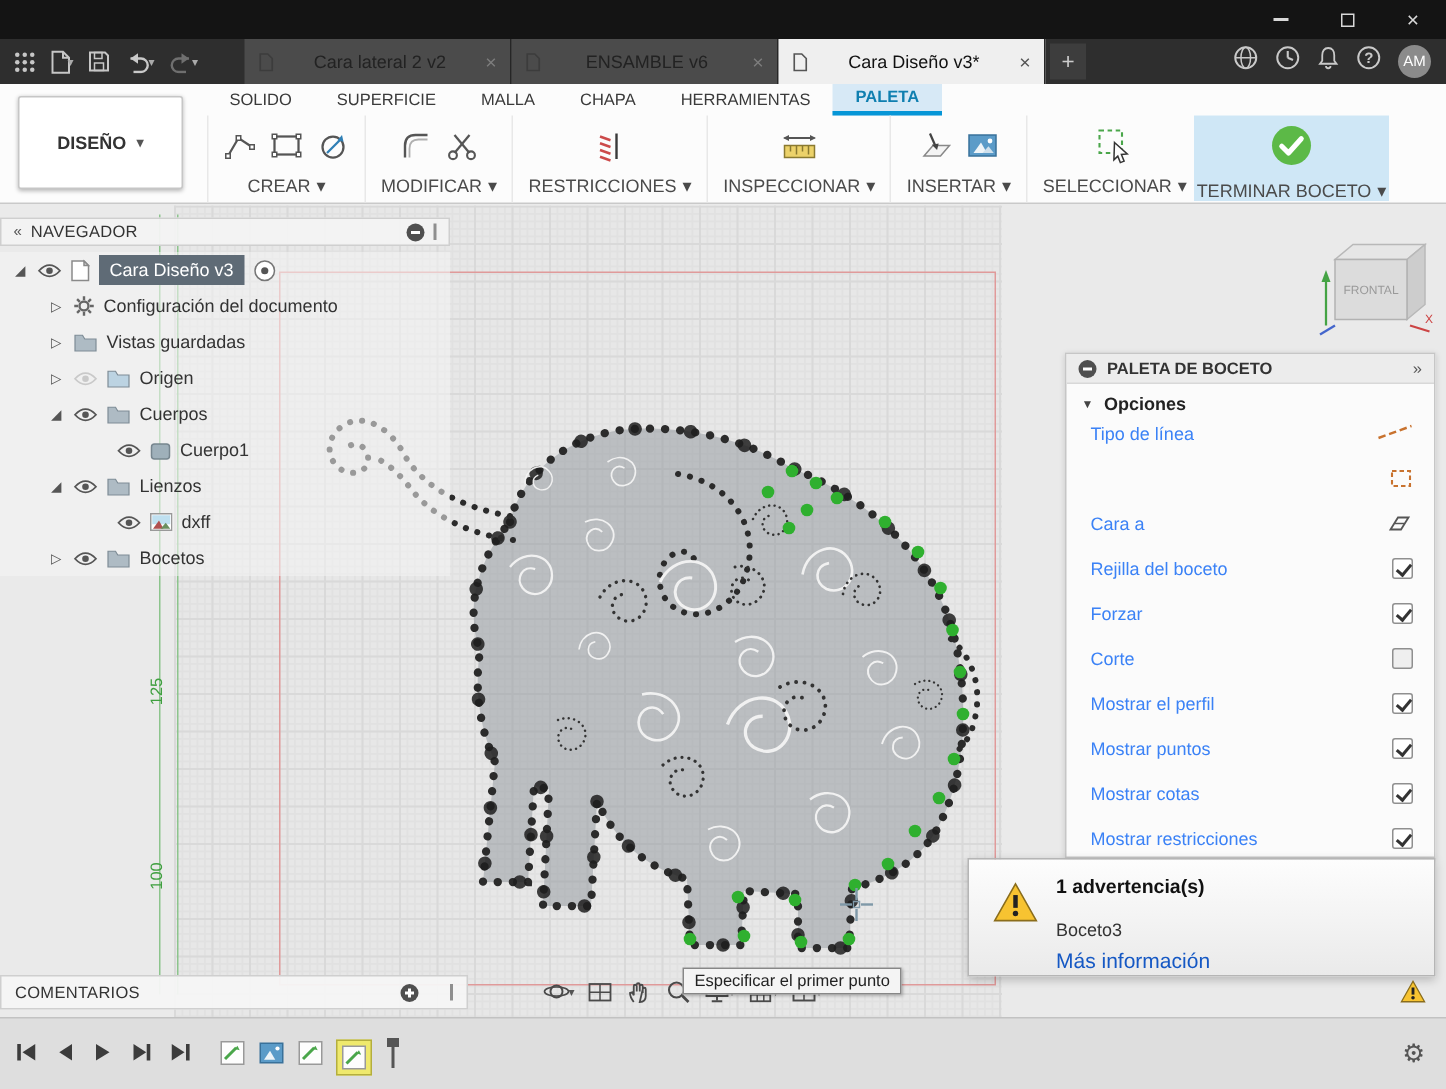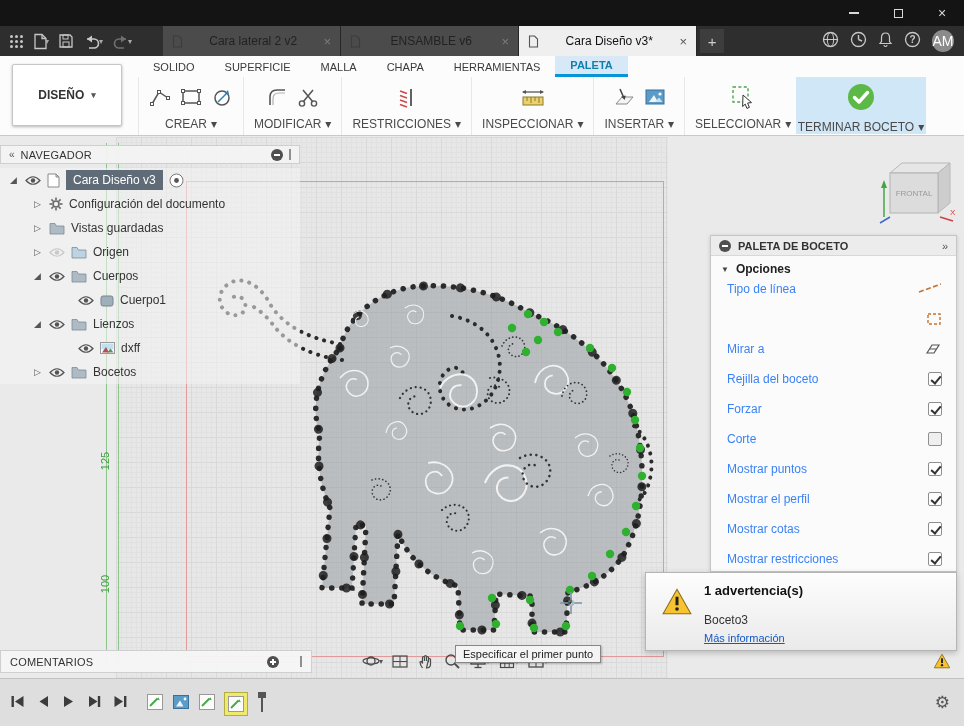--- a/index.html
+++ b/index.html
@@ -21,21 +21,21 @@
   .doctabs{display:flex;margin-left:22px}
   .doctab{width:178px;display:flex;align-items:center;gap:6px;padding:0 9px;background:#4b4b4b;
           border-right:1px solid #262626;color:#222;font-size:12px}
   .doctab.active{background:#efefef;color:#111}
   .tablabel{flex:1;text-align:center;white-space:nowrap;overflow:hidden;text-overflow:ellipsis}
   .tabclose{color:#7d7d7d;font-size:13px}
   .doctab.active .tabclose{color:#555}
   .newtab{width:24px;height:24px;align-self:center;margin-left:3px;background:#3d3d3d;color:#ccc;
           display:flex;align-items:center;justify-content:center;font-size:15px}
   .tb-right{margin-left:auto;display:flex;align-items:center;gap:11px;padding-right:10px}
-  .avatar{width:22px;height:22px;border-radius:50%;background:#8b8b8b;color:#fff;font-size:14px;
+  .avatar{width:22px;height:22px;border-radius:50%;background:#8b8b8b;color:#fff;font-size:10px;
           display:flex;align-items:center;justify-content:center}
 
   
   .ribbon{position:absolute;top:56px;left:0;right:0;height:80px;background:#fcfcfc;border-bottom:1px solid #c9c9c9}
   .workspace{position:absolute;left:12px;top:8px;width:110px;height:62px;background:#fff;border:1px solid #c6c6c6;
              border-radius:2px;box-shadow:0 1px 3px rgba(0,0,0,.28);display:flex;align-items:center;justify-content:center;
              gap:7px;font-size:12px;font-weight:bold;color:#333}
   .ws-caret{font-size:9px;color:#555}
   .cats{position:absolute;left:138px;top:0;height:21px;display:flex}
   .cat{padding:0 15px;font-size:11px;color:#3a3a3a;display:flex;align-items:center}
@@ -105,21 +105,21 @@
                      border:solid #333;border-width:0 2px 2px 0;transform:rotate(40deg)}
   .cb.unchecked{background:#efefef}
 
   
   .warnpanel{position:absolute;left:645px;top:435px;width:312px;height:79px;
              background:linear-gradient(#fdfdfd,#eaeaea);border:1px solid #b5b5b5;
              box-shadow:0 2px 6px rgba(0,0,0,.22);padding:10px 12px 8px 58px}
   .warn-tri{position:absolute;left:15px;top:14px}
   .warn-title{font-size:13px;font-weight:bold;color:#111}
   .warn-item{font-size:12px;color:#333;margin-top:15px}
-  .warn-link{font-size:11px;color:#1558c4;text-decoration:underline;margin-top:5px;display:inline-block}
+  .warn-link{font-size:14px;color:#1558c4;margin-top:5px;display:inline-block}
 
   
   .comments{position:absolute;left:0;top:513px;width:312px;height:23px;background:rgba(246,246,246,.95);
             border:1px solid #cfcfcf;display:flex;align-items:center;gap:21px;padding:0 9px}
   .comments .lbl{font-size:11px;color:#333;flex:1;letter-spacing:.2px}
   .navtools{position:absolute;left:362px;top:515px;display:flex;align-items:center;gap:8px}
   .tool{display:flex;align-items:center;gap:1px}
   .tool .tb-caret{color:#555}
   .tooltip{position:absolute;left:455px;top:508px;height:18px;padding:0 7px;background:#f4f4f4;
            border:1px solid #878787;font-size:11px;color:#222;display:flex;align-items:center;
@@ -628,44 +628,44 @@
               <line x1="1" y1="10" x2="23" y2="2" stroke="#c8722e" stroke-width="1.6" stroke-dasharray="5 2.5"></line>
             </svg></span>
       </div>
       <div class="pal-row">
         <span class="lbl"></span>
         <span><svg width="16" height="14">
               <rect x="2" y="2" width="12" height="10" fill="none" stroke="#c8722e" stroke-width="1.4" stroke-dasharray="3 2"></rect>
             </svg></span>
       </div>
       <div class="pal-row">
-        <span class="lbl">Mirar a</span>
+        <span class="lbl">Cara a</span>
         <span><svg width="18" height="14">
               <polygon points="3,11 8,3 15,3 10,11" fill="none" stroke="#555" stroke-width="1.2"></polygon>
               <line x1="6" y1="7" x2="12" y2="7" stroke="#555"></line>
             </svg></span>
       </div>
       <div class="pal-row">
         <span class="lbl">Rejilla del boceto</span>
         <span class="cb checked"></span>
       </div>
       <div class="pal-row">
         <span class="lbl">Forzar</span>
         <span class="cb checked"></span>
       </div>
       <div class="pal-row">
         <span class="lbl">Corte</span>
         <span class="cb unchecked"></span>
       </div>
       <div class="pal-row">
+        <span class="lbl">Mostrar el perfil</span>
+        <span class="cb checked"></span>
+      </div>
+      <div class="pal-row">
         <span class="lbl">Mostrar puntos</span>
-        <span class="cb checked"></span>
-      </div>
-      <div class="pal-row">
-        <span class="lbl">Mostrar el perfil</span>
         <span class="cb checked"></span>
       </div>
       <div class="pal-row">
         <span class="lbl">Mostrar cotas</span>
         <span class="cb checked"></span>
       </div>
       <div class="pal-row">
         <span class="lbl">Mostrar restricciones</span>
         <span class="cb checked"></span>
       </div>

